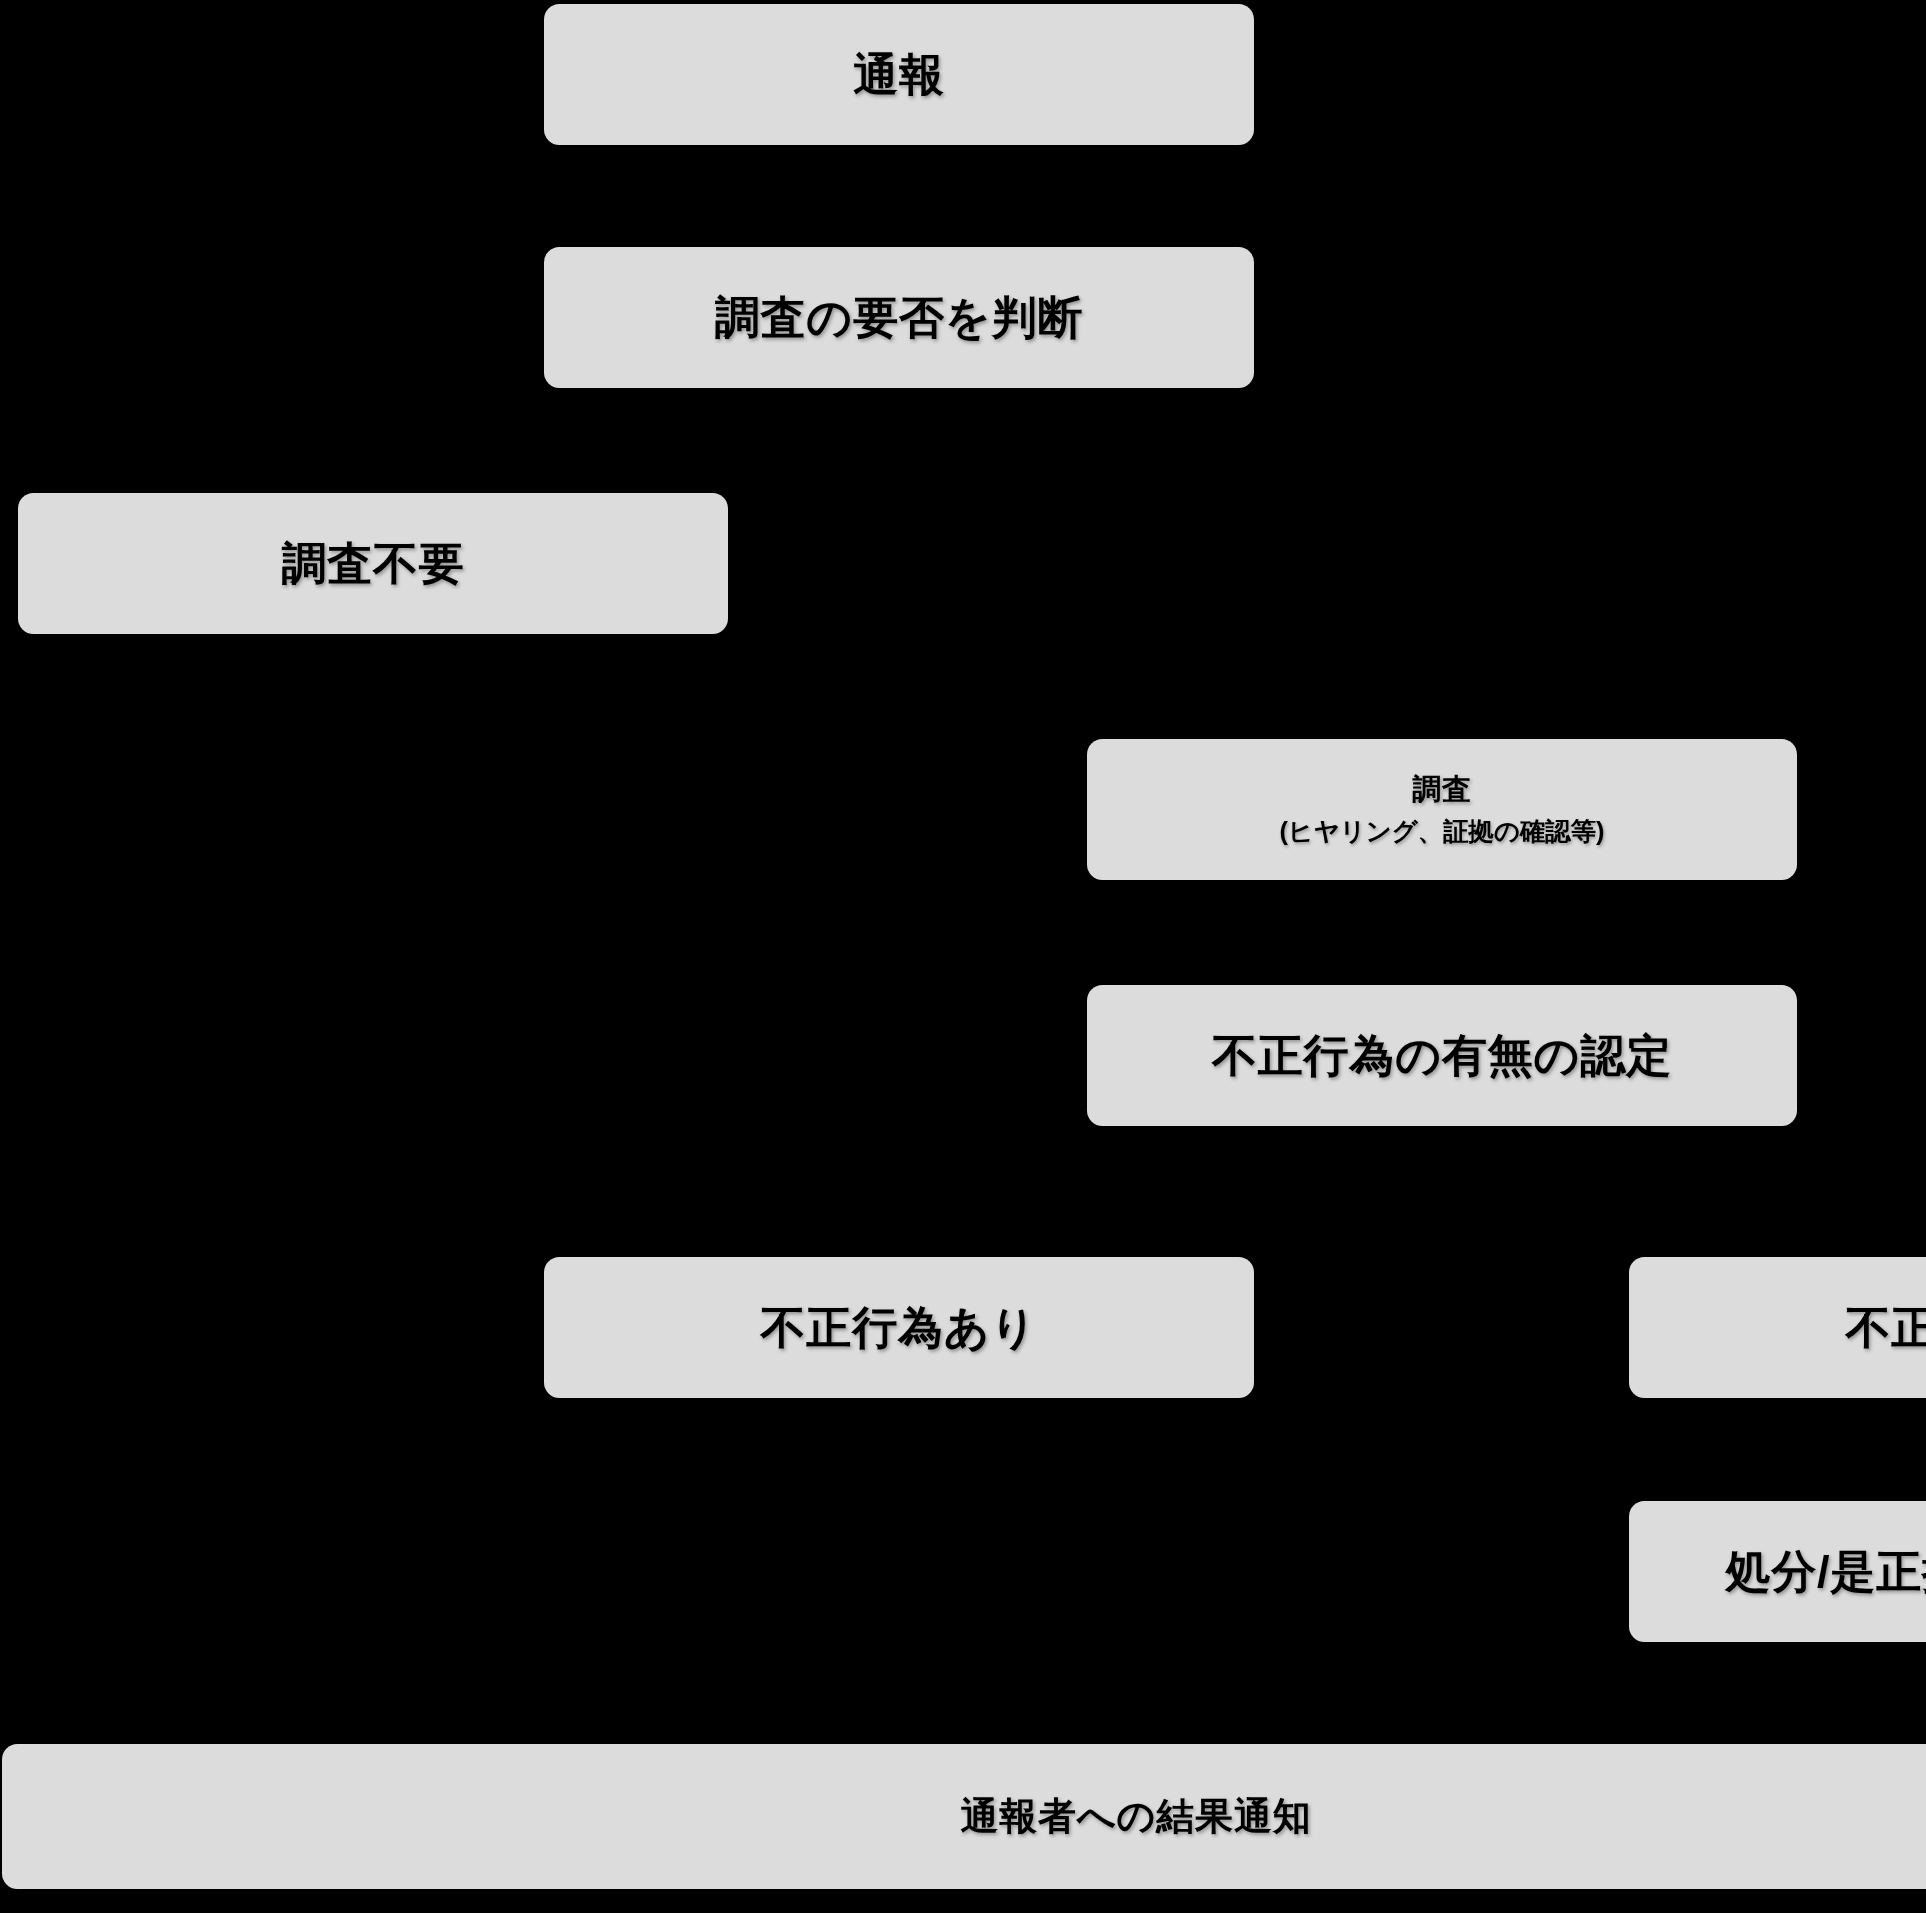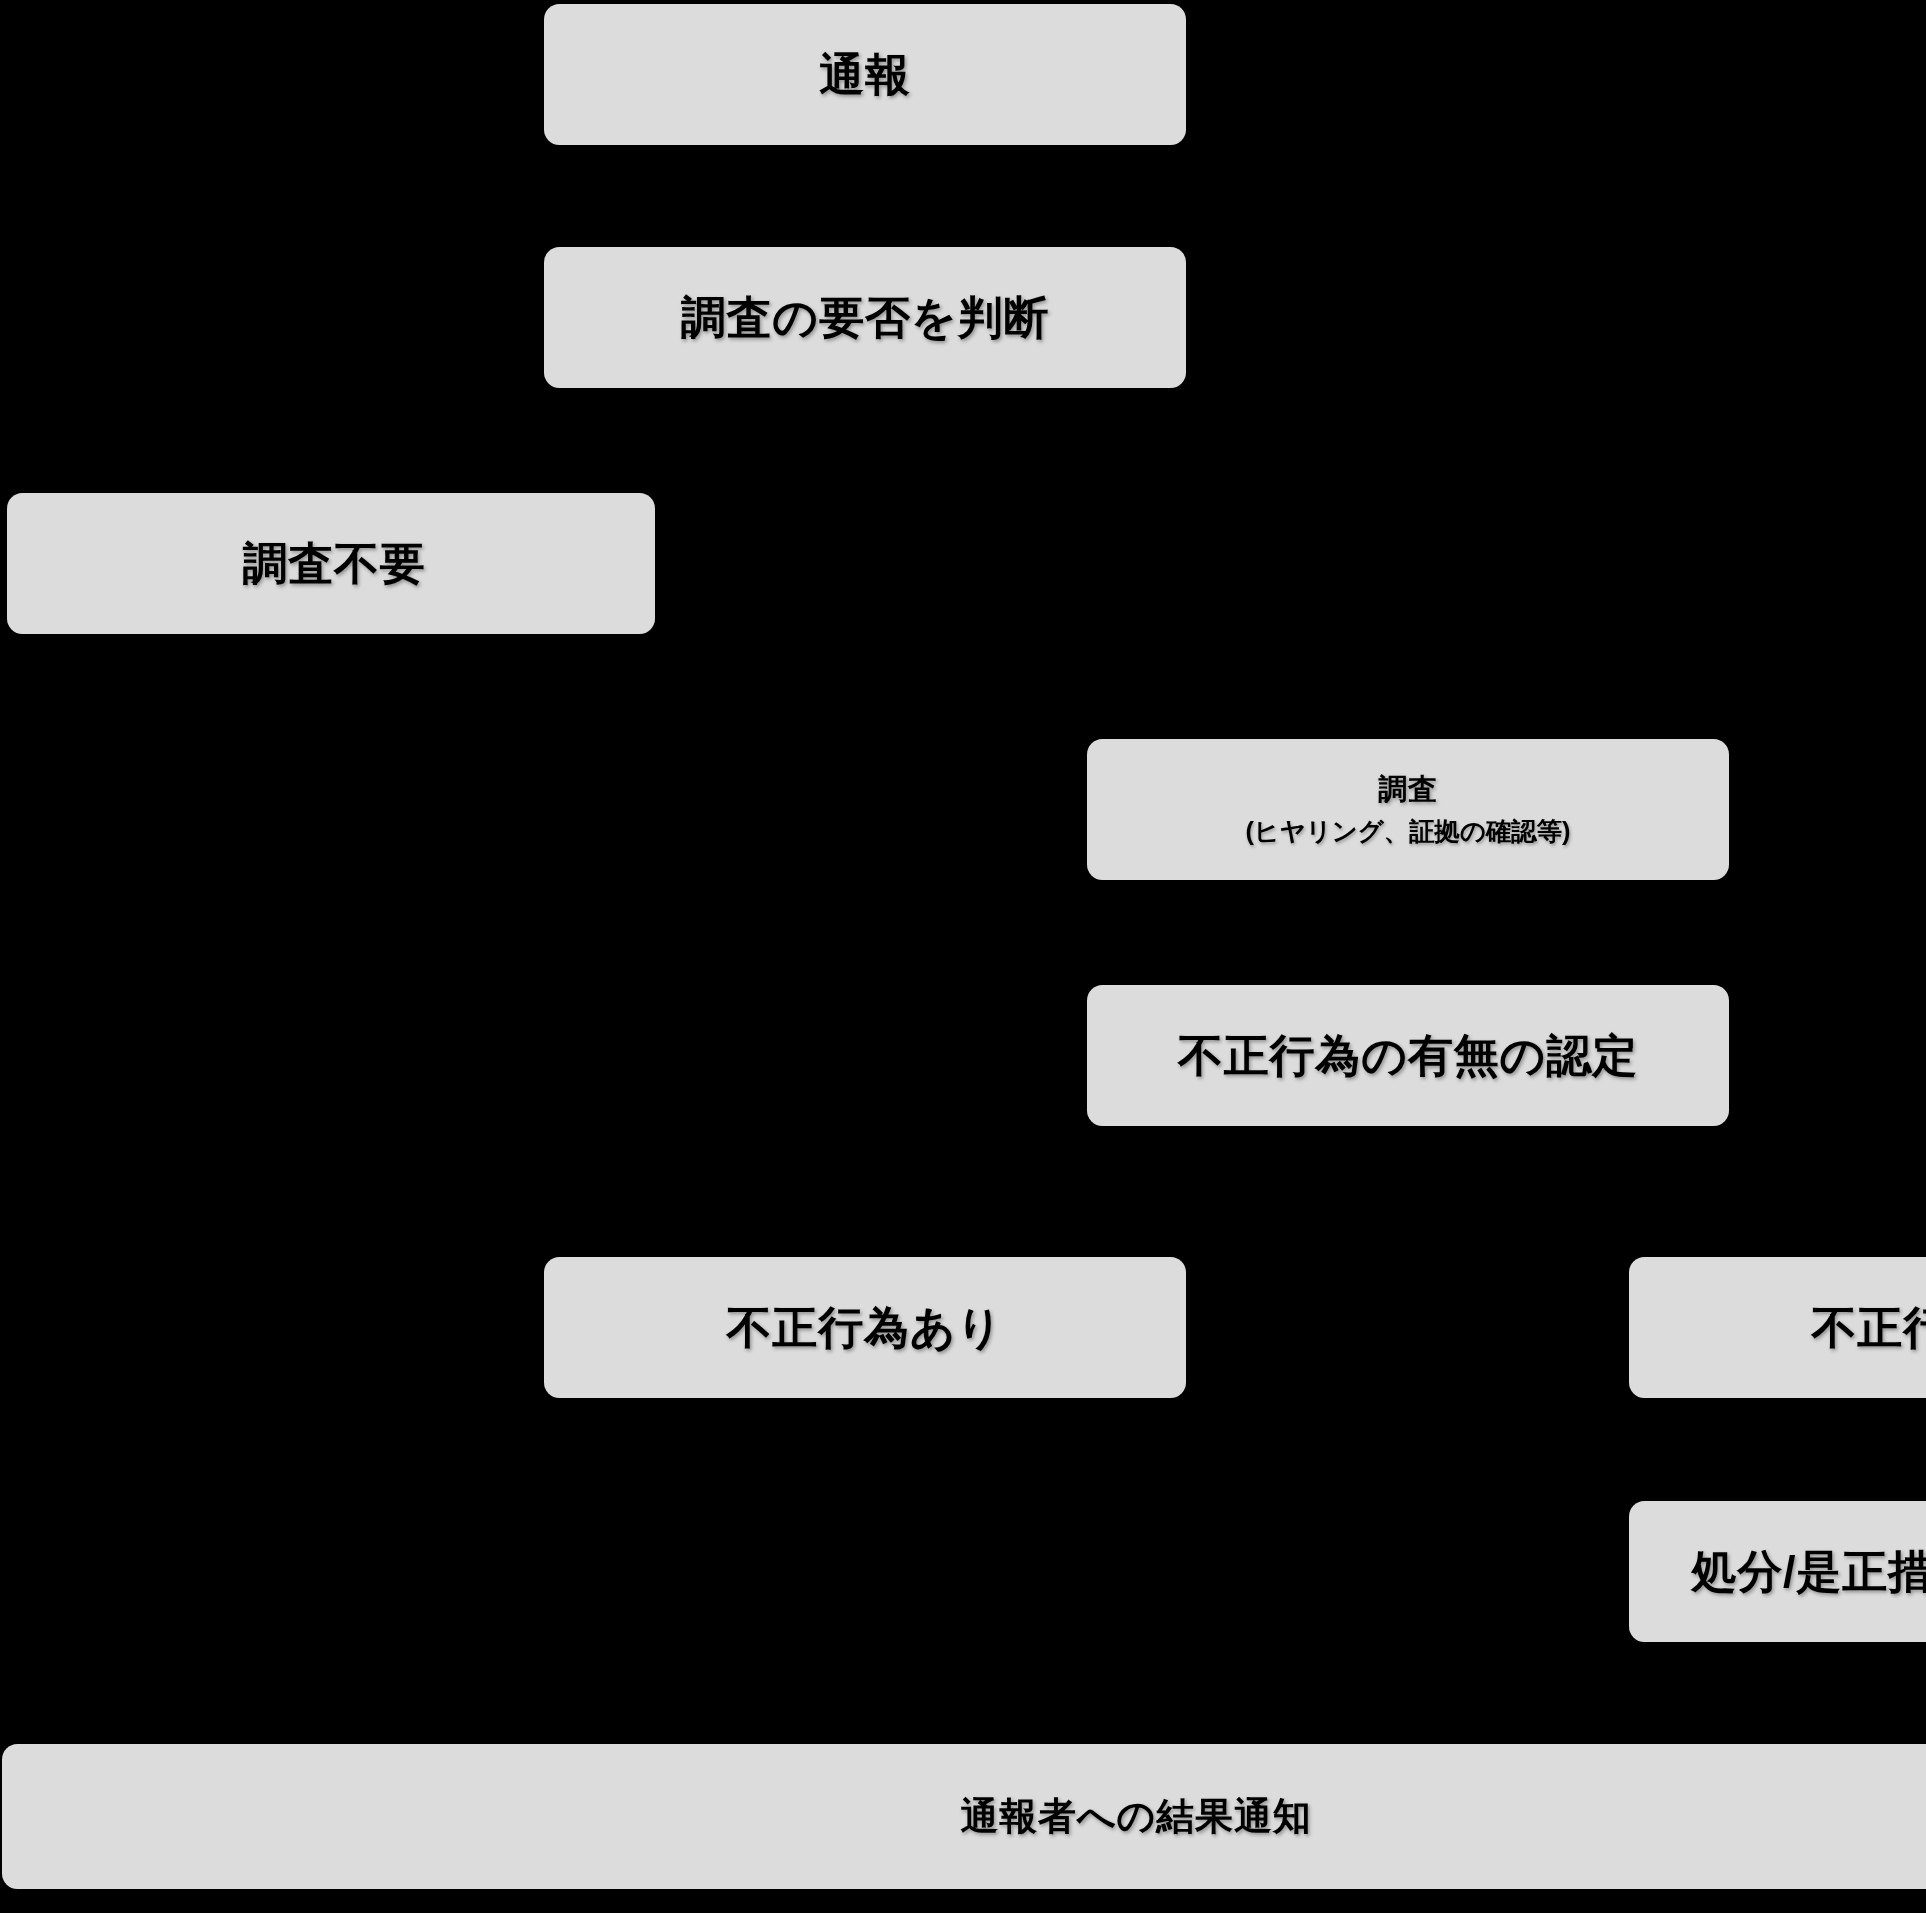--- a/index.html
+++ b/index.html
@@ -13,21 +13,21 @@
     position: relative;
     overflow: hidden;
     font-family: "Liberation Sans", sans-serif;
   }
   .canvas {
     position: absolute;
     inset: 0;
   }
   .node {
     position: absolute;
-    width: 642px;
+    width: 710px;
     height: 141px;
     background: #dcdcdc;
     border-radius: 15.4px;
     display: flex;
     flex-direction: column;
     align-items: center;
     justify-content: center;
     text-align: center;
     color: #000000;
   }
@@ -49,21 +49,21 @@
     font-weight: bold;
     font-size: 25.4px;
     line-height: 1.1;
     margin-top: 11px;
     text-shadow: 1.2px 1.5px 3.1px rgba(0,0,0,0.3);
     white-space: nowrap;
   }
   
   #node-report                 { left: 544px; top: 4.2px;   }
   #node-judge-necessity        { left: 544px; top: 247px;  }
-  #node-no-investigation       { left: 7px;    top: 493px; padding-left: 6px; }
+  #node-no-investigation       { left: 18px;    top: 493px; }
   #node-investigation-required { left: 1087px; top: 493px; }
   #node-investigation          { left: 1087px; top: 739px; }
   #node-determination          { left: 1087px; top: 985px; }
   #node-no-misconduct          { left: 544px; top: 1257px; }
   #node-misconduct-found       { left: 1629px; top: 1257px; }
   #node-sanction               { left: 1629px; top: 1501px; }
   #node-notify-result          { left: 1.5px;    top: 1744px; width: 2269px; height: 145px; }
 </style>
 </head>
 <body>

